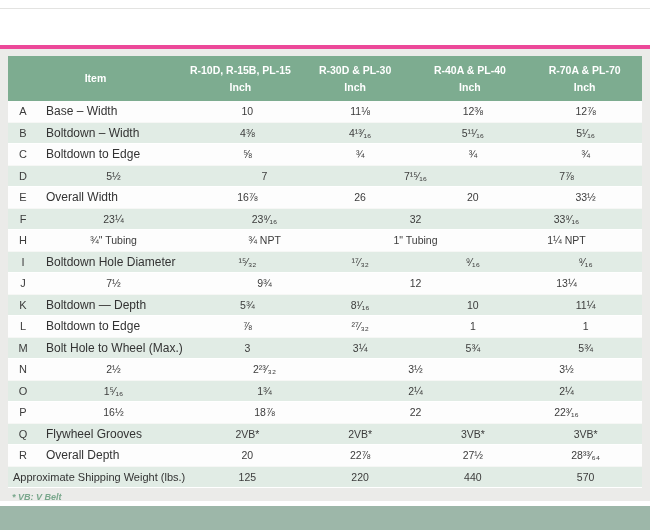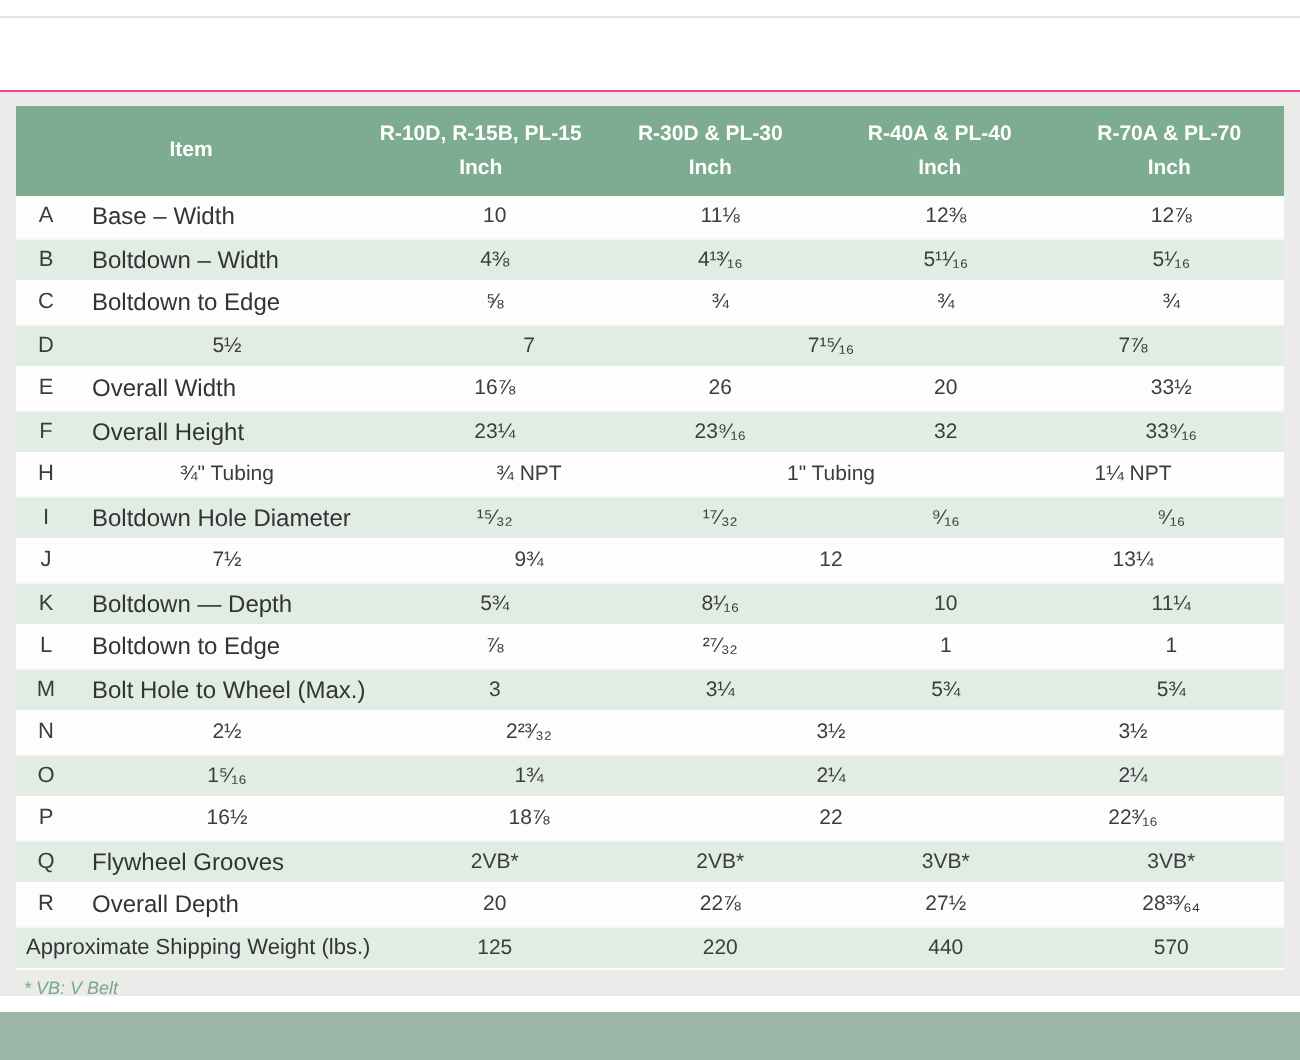--- a/index.html
+++ b/index.html
@@ -3,41 +3,41 @@
 <meta charset="utf-8">
 <style>
   html,body{margin:0;padding:0;}
   .page{
     position:relative;width:650px;height:530px;background:#ffffff;
     font-family:"Liberation Sans", sans-serif;overflow:hidden;
   }
   .topline{position:absolute;left:0;top:8px;width:650px;height:1px;background:#e3e3e1;}
   .panel{
     position:absolute;left:0;top:45px;width:650px;height:452px;
-    background:#ebebe9;border-top:1px solid #ec4899;
+    background:#ebebe9;border-top:4px solid #ec4899;
   }
   .spec-table{position:absolute;left:8px;top:7px;width:634px;}
   .thead{display:flex;height:45px;background:#7dac90;}
   .th{
     color:#ffffff;font-weight:bold;font-size:10.5px;line-height:1.55;
     display:flex;flex-direction:column;align-items:center;justify-content:center;
     text-align:center;
   }
   .th-item{width:175px;}
   .th-val{flex:1;}
   .trow{display:flex;height:20.5px;align-items:center;background:#fdfdfd;border-bottom:1px solid #f6f7f5;}
   .trow.alt{background:#e1ece5;border-bottom:1px solid #ffffff;}
   .cell-letter{width:30px;text-align:center;font-size:11px;color:#3c3c3c;flex:none;}
   .cell-item{width:145px;padding-left:8px;font-size:12px;color:#333333;flex:none;
     white-space:nowrap;overflow:hidden;}
   .cell-footer{width:178px;padding-left:5px;font-size:11px;color:#333333;flex:none;
     white-space:nowrap;overflow:hidden;}
   .cell-val{flex:1;text-align:center;font-size:10.5px;color:#3c3c3c;}
   .footnote{
-    margin-top:4px;padding-left:4px;font-size:9px;font-style:italic;color:#79a78c;
+    margin-top:4px;padding-left:4px;font-size:9px;font-style:italic;color:#79a78c;font-weight:bold;
   }
   .bottombar{position:absolute;left:0;top:506px;width:650px;height:24px;background:#9db7a9;}
 </style>
 </head>
 <body>
 
 <div class="page">
   <div class="topline"></div>
 
   <div class="panel">
@@ -100,21 +100,20 @@
           <div class="trow">
             <div class="cell-letter">E</div>
             <div class="cell-item">Overall Width</div>
             <div class="cell-val">16⅞</div>
             <div class="cell-val">26</div>
             <div class="cell-val">20</div>
             <div class="cell-val">33½</div>
           </div>
           <div class="trow alt">
             <div class="cell-letter">F</div>
-            <div class="cell-item">Overall Height</div>
             <div class="cell-val">23¼</div>
             <div class="cell-val">23⁹⁄₁₆</div>
             <div class="cell-val">32</div>
             <div class="cell-val">33⁹⁄₁₆</div>
           </div>
           <div class="trow">
             <div class="cell-letter">H</div>
             <div class="cell-val">¾" Tubing</div>
             <div class="cell-val">¾ NPT</div>
             <div class="cell-val">1" Tubing</div>

